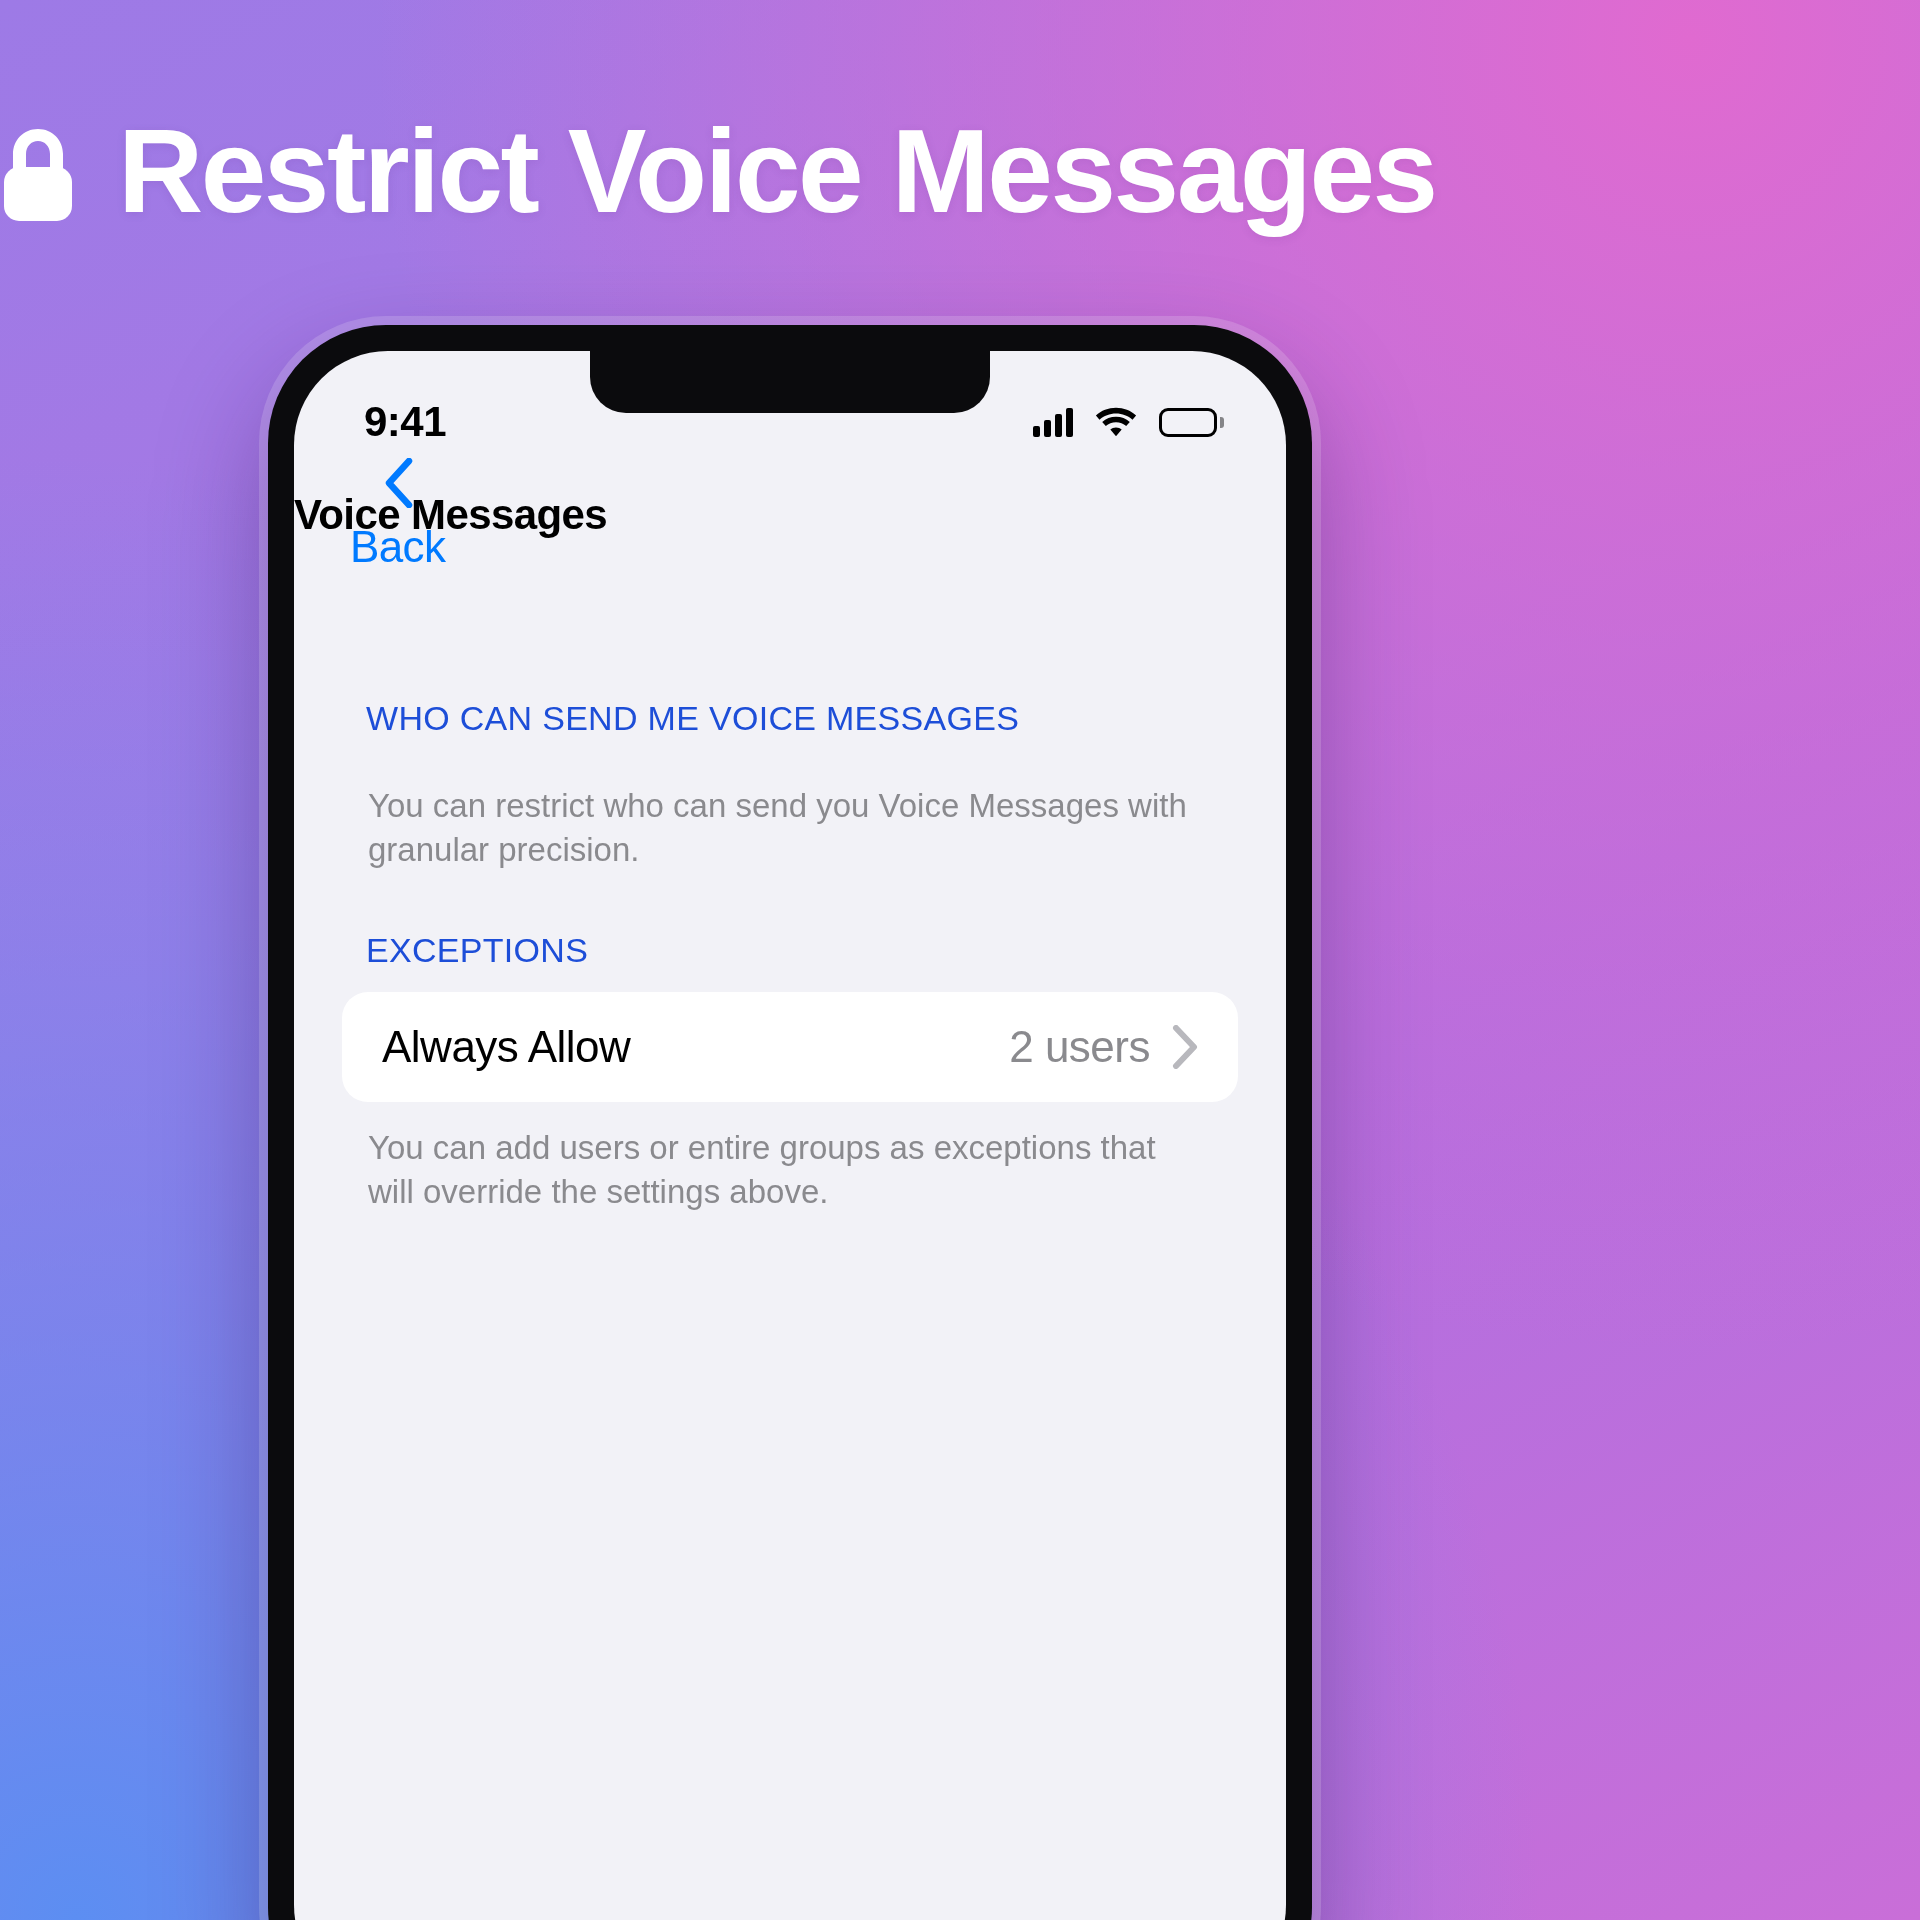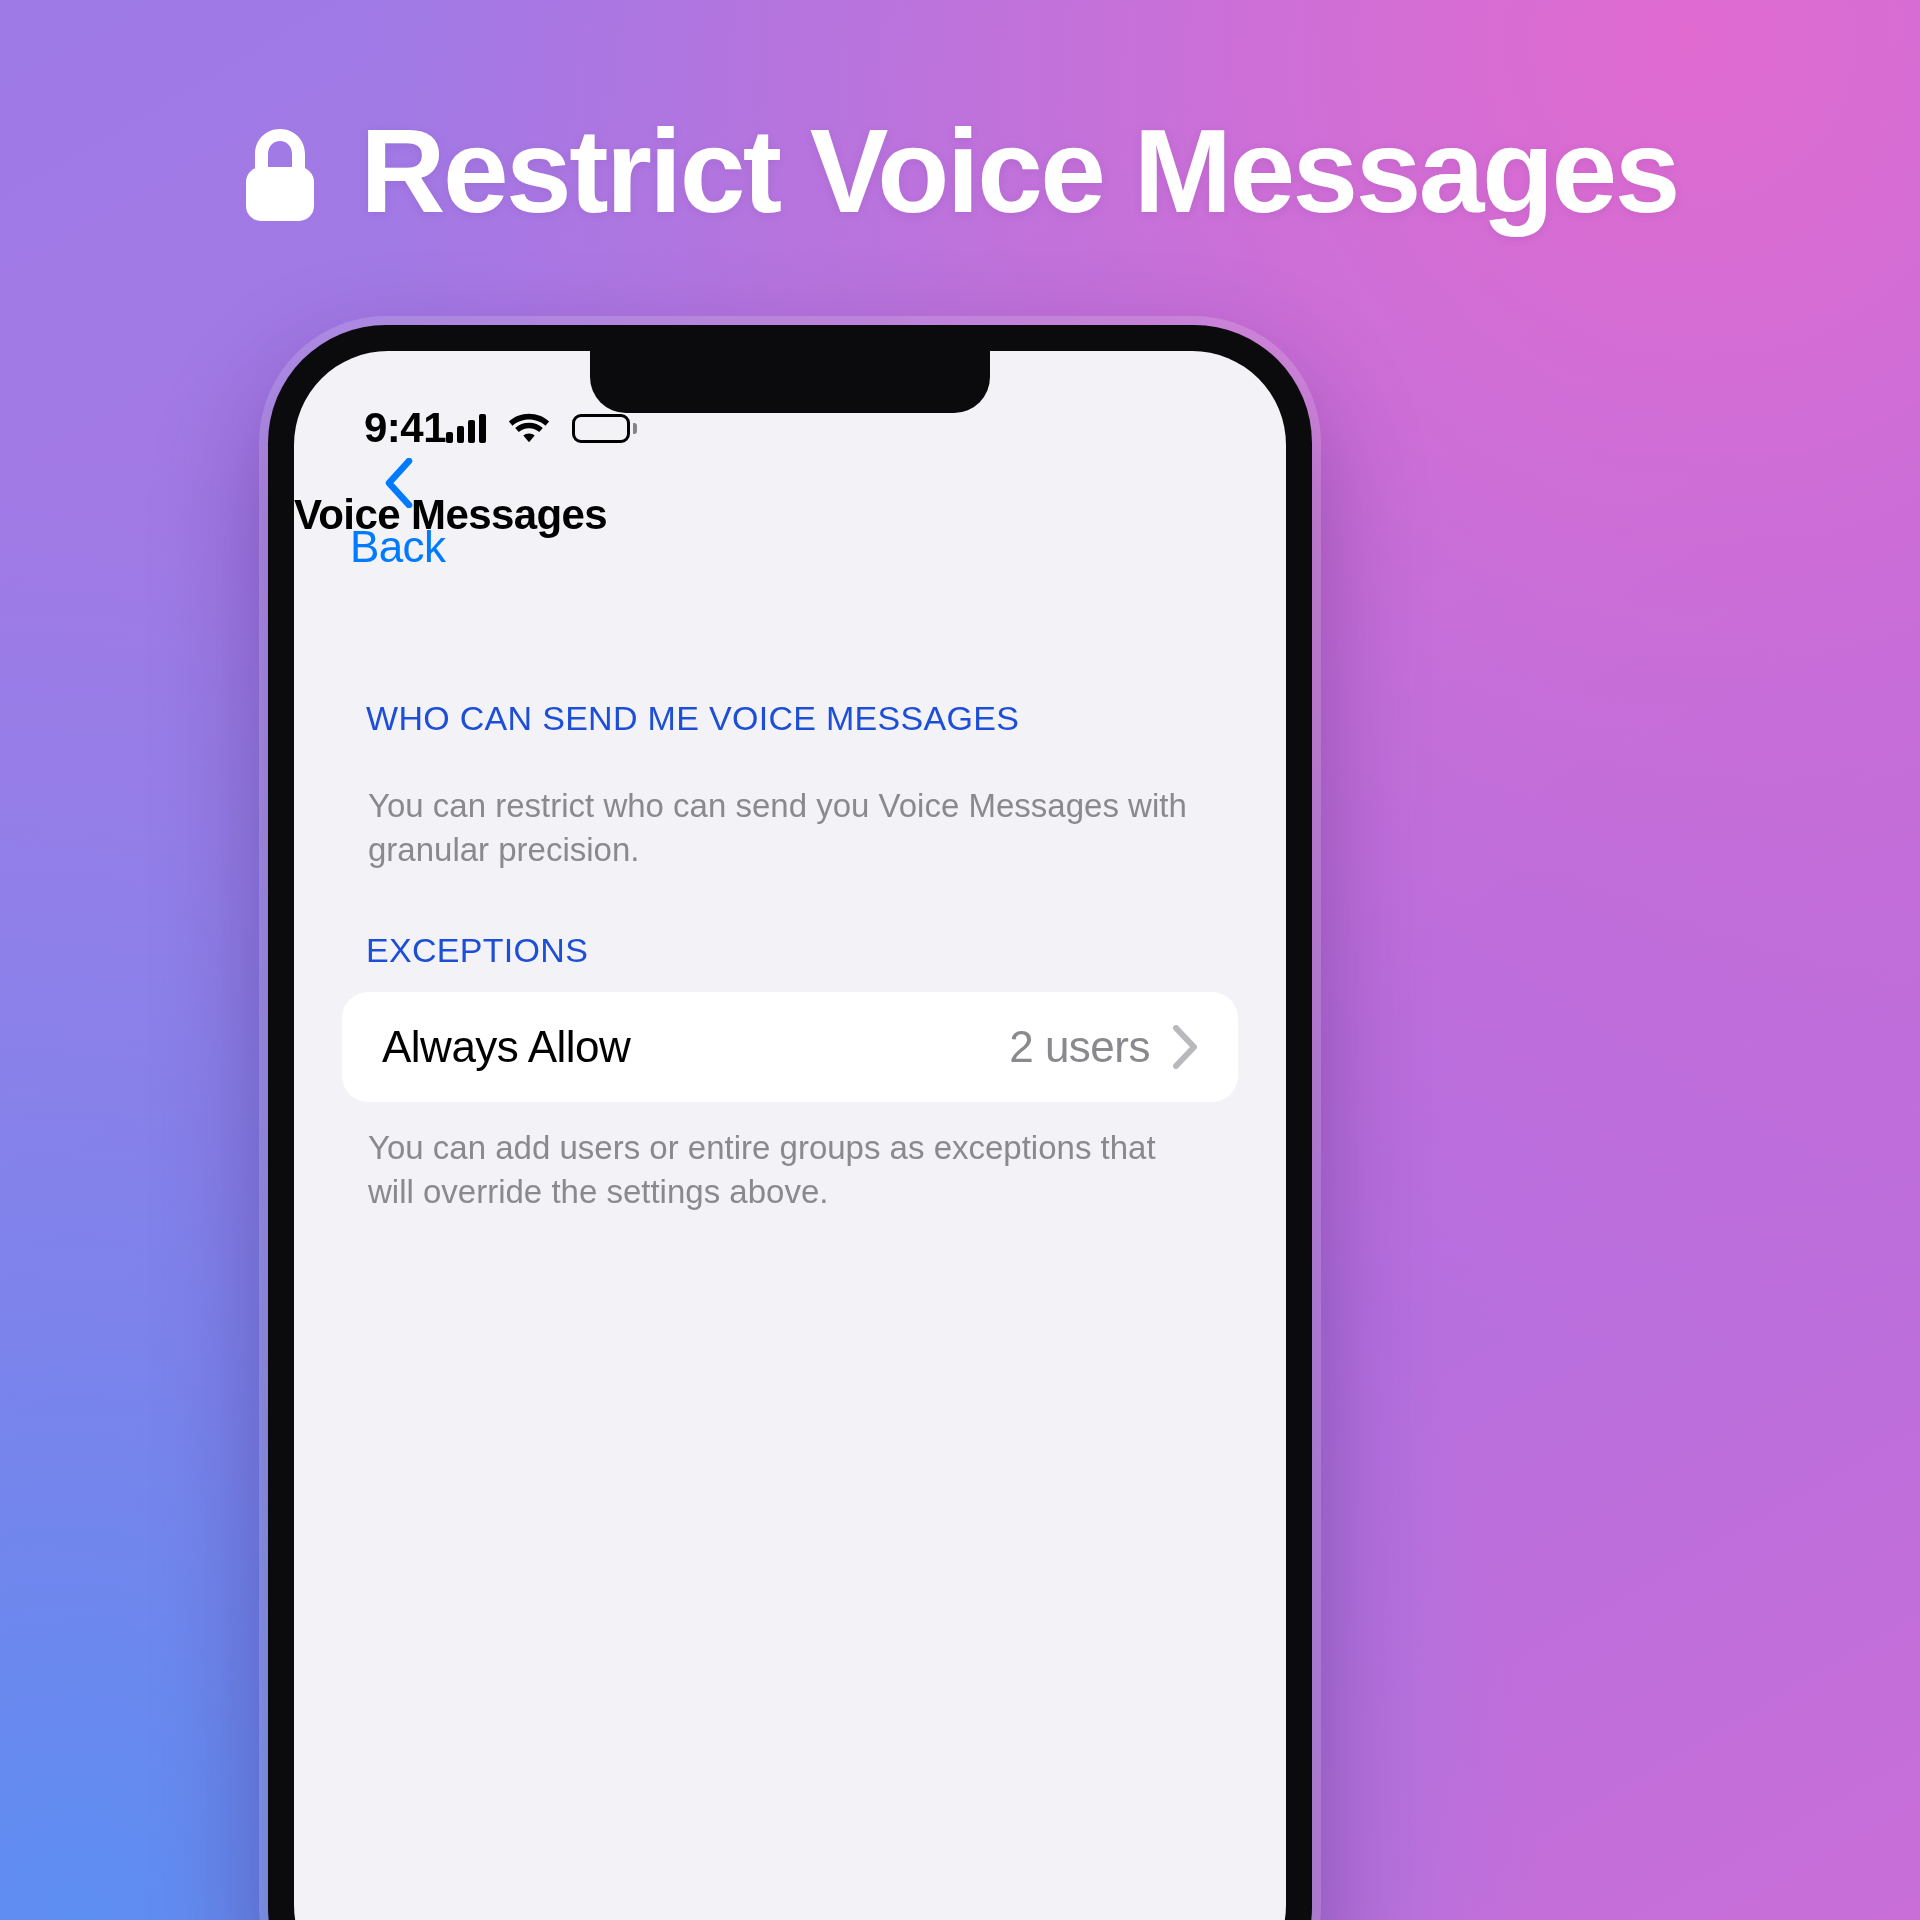--- a/index.html
+++ b/index.html
@@ -12,21 +12,20 @@
       linear-gradient(150deg, #9d7ae6 0%, #a878e4 35%, #b06fe0 60%, #c96ed8 100%);
     position:relative;
   }
 
   
   .hero {
     position:absolute;
     left:0; right:0; top:112px;
     display:flex;
     align-items:center;
-    justify-content:center;
     gap:42px;
   }
   .lock-icon { width:76px; height:96px; position:relative; flex:none; margin-top:8px;}
   .lock-icon svg { display:block; width:100%; height:100%; }
   .hero-title {
     color:#ffffff;
     font-size:118px;
     font-weight:bold;
     letter-spacing:-2.5px;
     line-height:1;
@@ -61,23 +60,23 @@
     top:0; left:50%;
     transform:translateX(-50%);
     width:400px; height:62px;
     background:#0b0b0d;
     border-radius:0 0 36px 36px;
     z-index:6;
   }
 
   
   .statusbar {
-    position:absolute; top:6px; left:0; right:0;
+    position:absolute; top:0; left:0; right:0;
     height:112px;
-    display:flex; align-items:center; 
+    display:flex; align-items:center; justify-content:space-between;
     padding:30px 62px 0 70px;
     z-index:5;
   }
   .status-time {
     font-size:42px; font-weight:bold; color:#000;
     letter-spacing:-0.5px;
   }
   .status-right { display:flex; align-items:center; gap:22px; }
   .signal-icon { display:flex; align-items:flex-end; gap:4px; height:30px; }
   .signal-icon i { display:block; width:7px; background:#000; border-radius:2px; }

